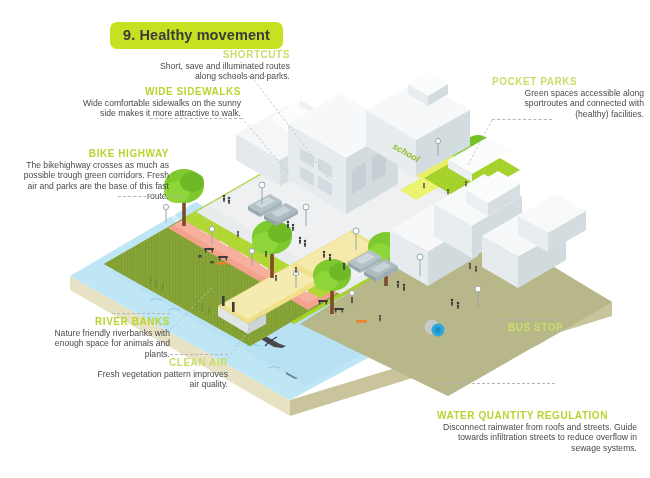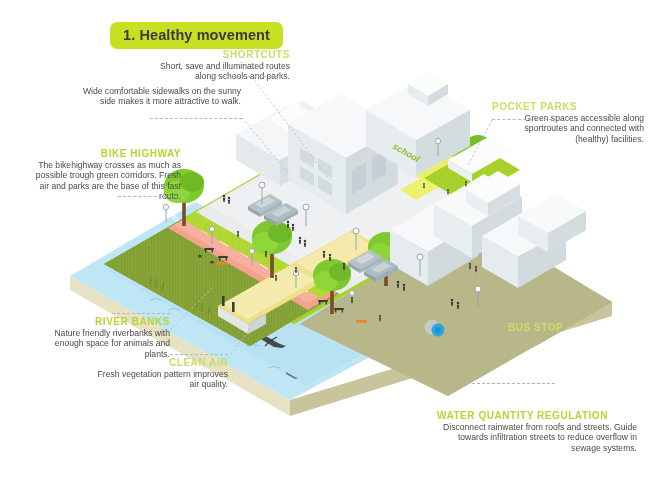--- a/index.html
+++ b/index.html
@@ -639,40 +639,41 @@
 
     <line x1="498" y1="320" x2="444" y2="331"></line>
 
     <line x1="470" y1="384" x2="420" y2="332"></line>
 
     <line x1="170" y1="330" x2="214" y2="286"></line>
 
     <line x1="228" y1="358" x2="262" y2="312"></line>
   </svg>
 
-  <div class="title-badge">1. Healthy movement</div>
+  <div class="title-badge">9. Healthy movement</div>
 
   <div class="callout ta-r" style="left:148px;top:49px;width:142px;">
     <p class="head" style="color:#c9dd6a;">SHORTCUTS</p>
     <p class="body">Short, save and illuminated routes along schools and parks.</p>
   </div>
   <div class="lead-tick" style="left:222px;top:76px;width:60px;"></div>
 
   <div class="callout ta-r" style="left:76px;top:86px;width:165px;">
+    <p class="head" style="color:#b9d432;">WIDE SIDEWALKS</p>
     <p class="body">Wide comfortable sidewalks on the sunny side makes it more attractive to walk.</p>
   </div>
   <div class="lead-tick" style="left:150px;top:118px;width:92px;"></div>
 
-  <div class="callout ta-r" style="left:33px;top:148px;width:148px;">
+  <div class="callout ta-r" style="left:21px;top:148px;width:148px;">
     <p class="head" style="color:#b9d432;">BIKE HIGHWAY</p>
     <p class="body">The bikehighway crosses as much as possible trough green corridors. Fresh air and parks are the base of this fast route.</p>
   </div>
   <div class="lead-tick" style="left:118px;top:196px;width:64px;"></div>
 
-  <div class="callout ta-l" style="left:492px;top:76px;width:152px;margin-top:25px;">
+  <div class="callout ta-l" style="left:492px;top:76px;width:152px;">
     <p class="head" style="color:#c9dd6a;">POCKET PARKS</p>
     <p class="body">Green spaces accessible along sportroutes and connected with (healthy) facilities.</p>
   </div>
   <div class="lead-tick" style="left:492px;top:119px;width:60px;"></div>
 
   <div class="callout ta-l" style="left:508px;top:322px;width:140px;">
     <p class="head" style="color:#c9dd6a;">BUS STOP</p>
   </div>
   <div class="lead-tick" style="left:500px;top:319px;width:58px;"></div>
 

